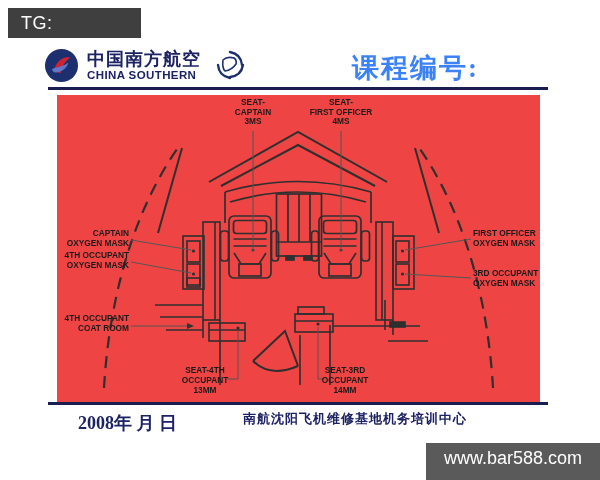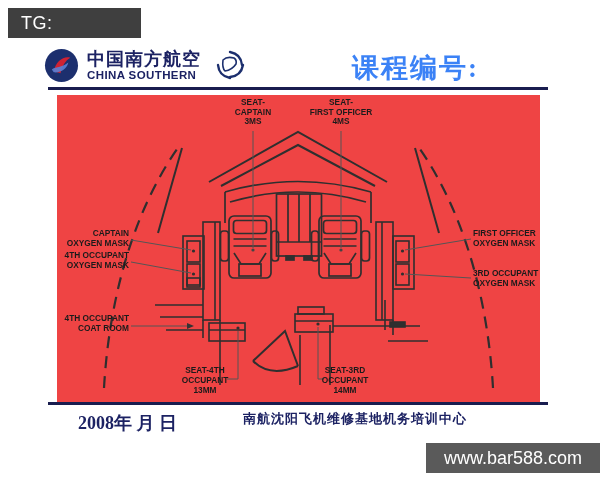--- a/index.html
+++ b/index.html
@@ -3,21 +3,21 @@
 <meta charset="utf-8">
 <style>
   html,body{margin:0;padding:0;background:#fff;}
   #slide{position:relative;width:600px;height:480px;background:#ffffff;overflow:hidden;
          font-family:"Liberation Sans","DejaVu Sans",sans-serif;}
 
   
   .wm-top{position:absolute;left:8px;top:8px;width:133px;height:30px;background:#3f3f3f;
           color:#fff;font-size:18px;line-height:30px;padding-left:13px;box-sizing:border-box;
           letter-spacing:.5px;}
-  .wm-bottom{position:absolute;left:426px;top:443px;width:174px;height:30px;background:#5a5a5a;
+  .wm-bottom{position:absolute;left:426px;top:443px;width:174px;height:38px;background:#5a5a5a;
           color:#fff;font-size:18px;line-height:30px;text-align:center;}
 
   
   .logo-row{position:absolute;left:44px;top:46px;display:flex;align-items:center;}
   .logo-roundel{width:35px;height:35px;flex:0 0 auto;}
   .airline-names{margin-left:8px;color:#1c2263;}
   .airline-cn{font-size:18px;font-weight:bold;letter-spacing:1px;
               font-family:"Liberation Serif","DejaVu Serif",serif;line-height:19px;}
   .airline-en{font-size:11.5px;font-weight:bold;letter-spacing:.4px;line-height:12px;}
   .skyteam{width:38px;height:38px;margin-left:10px;}

